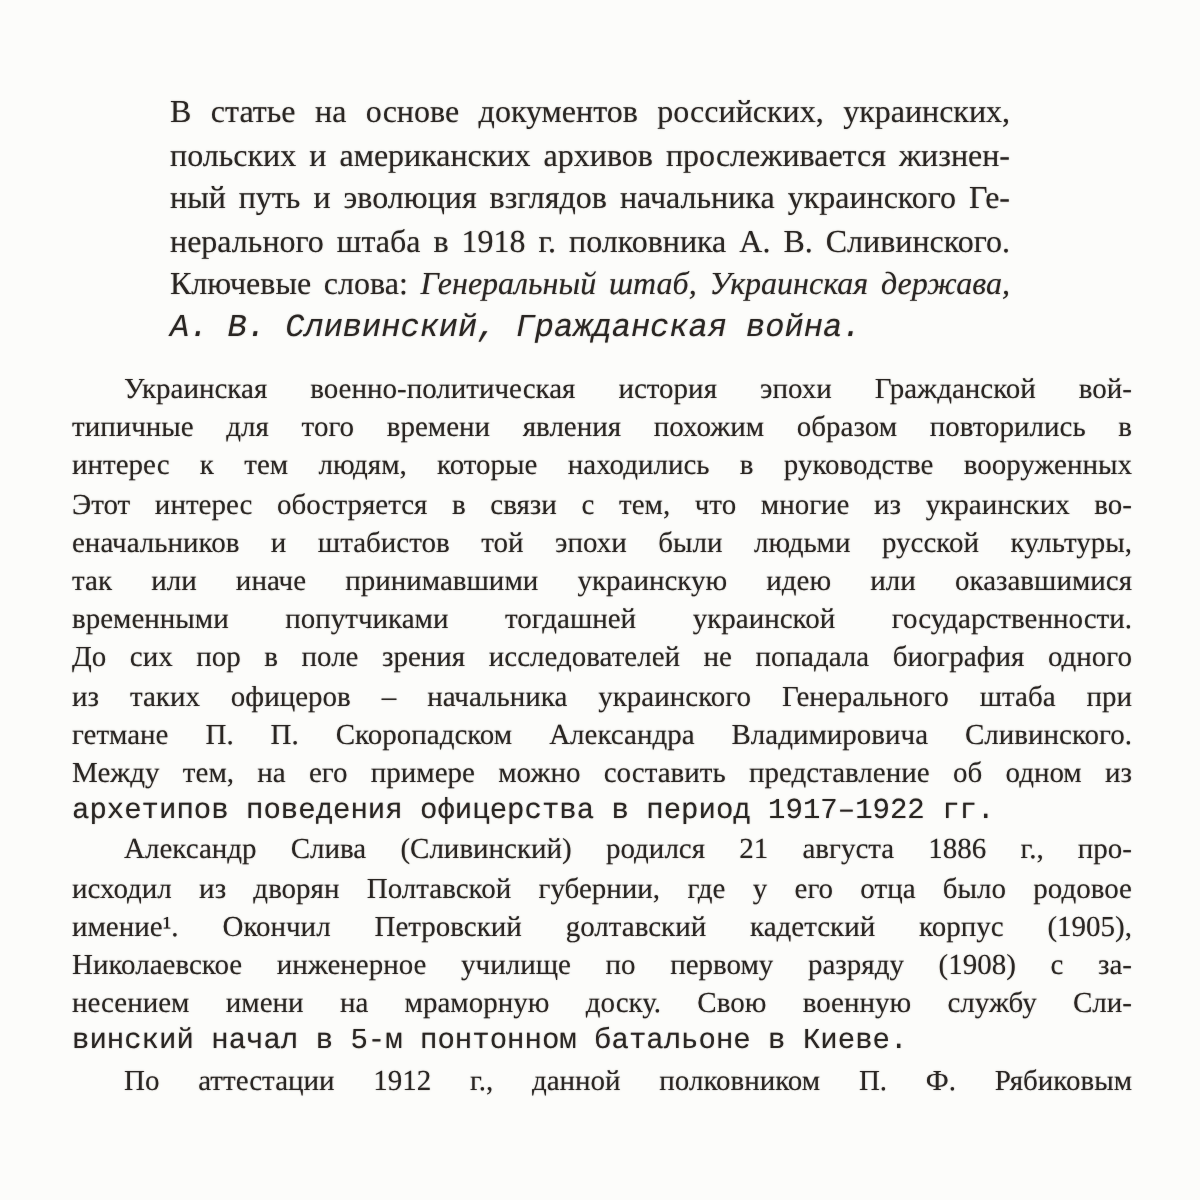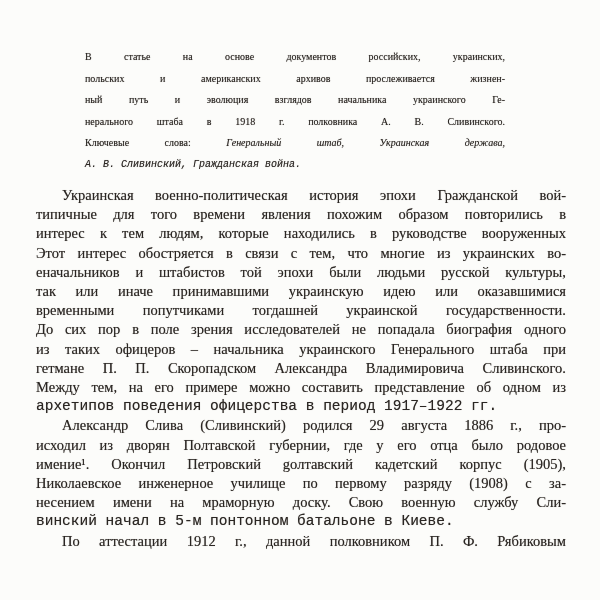--- a/index.html
+++ b/index.html
@@ -15,21 +15,21 @@
     background: var(--page-bg, #fcfcfa);
     color: var(--ink, #2a2623);
     font-family: "Liberation Serif", "DejaVu Serif", serif;
     text-shadow: 0 0 0.7px rgba(56, 48, 40, 0.55);
   }
   .abstract {
     position: absolute;
     left: 85px;
     top: 46px;
     width: 420px;
-    font-size: 10px;
+    font-size: 16px;
     line-height: 21.6px;
   }
   .body-text {
     position: absolute;
     left: 36px;
     top: 186px;
     width: 530px;
     font-size: 14.5px;
     line-height: 19.2px;
   }
@@ -74,21 +74,21 @@
         <div class="line">еначальников и штабистов той эпохи были людьми русской культуры,</div>
         <div class="line">так или иначе принимавшими украинскую идею или оказавшимися</div>
         <div class="line">временными попутчиками тогдашней украинской государственности.</div>
         <div class="line">До сих пор в поле зрения исследователей не попадала биография одного</div>
         <div class="line">из таких офицеров – начальника украинского Генерального штаба при</div>
         <div class="line">гетмане П. П. Скоропадском Александра Владимировича Сливинского.</div>
         <div class="line">Между тем, на его примере можно составить представление об одном из</div>
         <div class="line flush">архетипов поведения офицерства в период 1917–1922 гг.</div>
       </div>
       <div class="para">
-        <div class="line indent">Александр Слива (Сливинский) родился 29 августа 1886 г., про-</div>
+        <div class="line indent">Александр Слива (Сливинский) родился 21 августа 1886 г., про-</div>
         <div class="line">исходил из дворян Полтавской губернии, где у его отца было родовое</div>
         <div class="line">имение¹. Окончил Петровский gолтавский кадетский корпус (1905),</div>
         <div class="line">Николаевское инженерное училище по первому разряду (1908) с за-</div>
         <div class="line">несением имени на мраморную доску. Свою военную службу Сли-</div>
         <div class="line flush">винский начал в 5-м понтонном батальоне в Киеве.</div>
       </div>
       <div class="para">
         <div class="line indent">По аттестации 1912 г., данной полковником П. Ф. Рябиковым</div>
       </div>
     </section>

